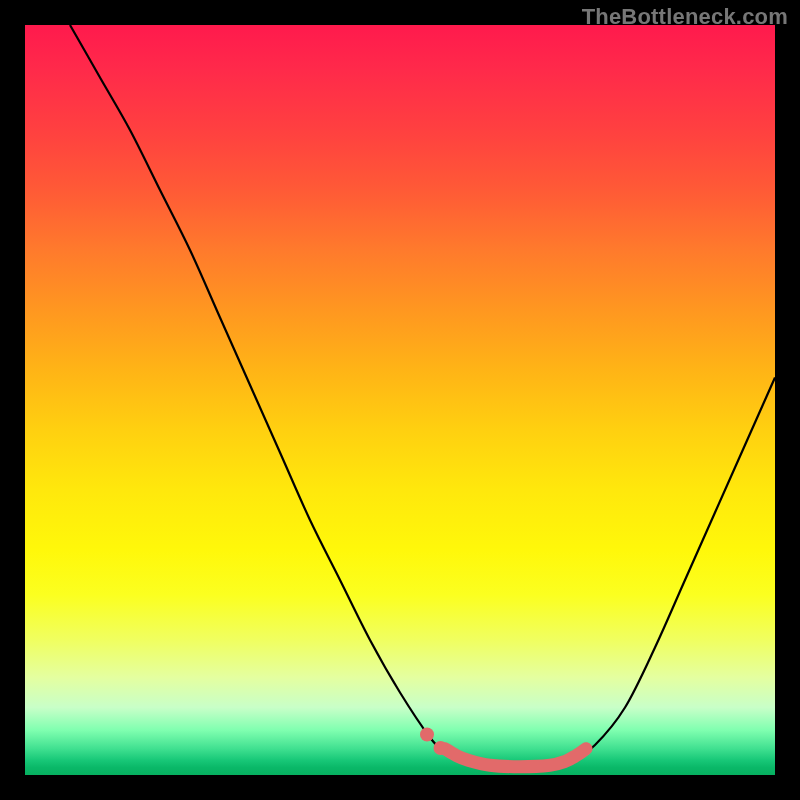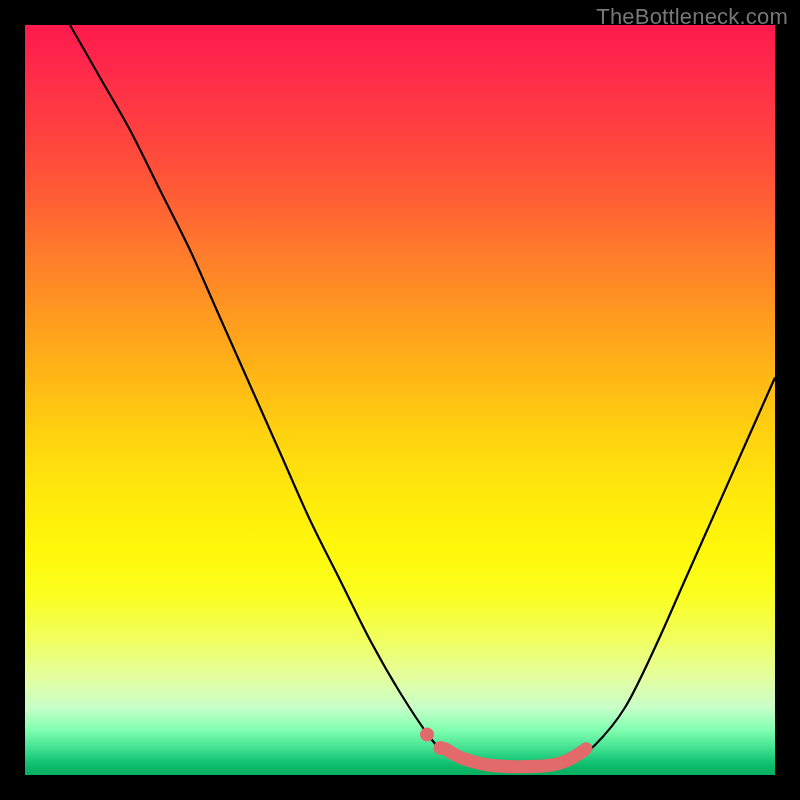--- a/index.html
+++ b/index.html
@@ -46,21 +46,21 @@
       #0ab868 99%,
       #06b060 100%
     );
   }
   .watermark {
     position: absolute;
     top: 4px;
     right: 12px;
     color: #777;
     font-size: 22px;
-    font-weight: 400;
+    font-weight: 700;
     letter-spacing: 0.2px;
     z-index: 10;
   }
   svg.curves {
     position: absolute;
     left: 25px;
     top: 25px;
     width: 750px;
     height: 750px;
     overflow: visible;

